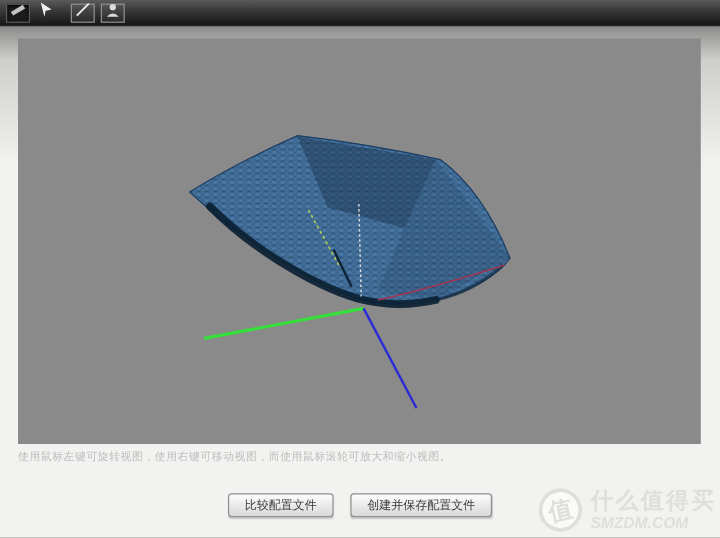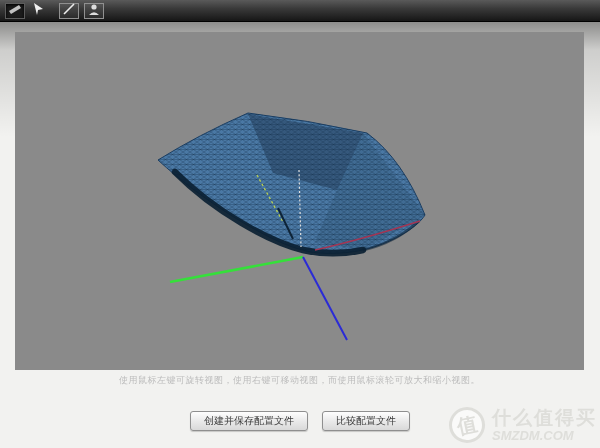--- a/index.html
+++ b/index.html
@@ -36,21 +36,21 @@
     pointer-events:none;
   }
   
   .canvas{
     position:absolute;left:15px;top:32px;width:569px;height:338px;
     background:#8a8a8a;
   }
   
   .help-text{
     position:absolute;left:15px;top:374px;width:569px;
-    text-align:center;font-size:9px;color:#bcbcbc;letter-spacing:.5px;
+    font-size:9px;color:#bcbcbc;letter-spacing:.5px;
   }
   
   .actions{
     position:absolute;left:0;top:411px;width:600px;
     display:flex;justify-content:center;gap:14px;
   }
   .action-btn{
     height:20px;padding:0 13px;
     background:linear-gradient(#fefefe,#ececec 45%,#d9d9d9);
     border:1px solid #8f8f8f;border-radius:3px;
@@ -140,22 +140,22 @@
     <line x1="263" y1="176" x2="278" y2="207" stroke="#0e2438" stroke-width="2"></line>
 
     <line x1="155" y1="250" x2="288" y2="225" stroke-width="2.6" stroke="#35e03a"></line>
     <line x1="288" y1="225" x2="332" y2="308" stroke-width="2" stroke="#2b2bd6"></line>
   </svg>
 </div>
 
 <div class="help-text">使用鼠标左键可旋转视图，使用右键可移动视图，而使用鼠标滚轮可放大和缩小视图。</div>
 
 <div class="actions">
+  <button class="action-btn">比较配置文件</button>
   <button class="action-btn">创建并保存配置文件</button>
-  <button class="action-btn">比较配置文件</button>
 </div>
 
 <div class="watermark">
   <div class="wm-logo">值</div>
   <div class="wm-text">
     <div class="wm-name">什么值得买</div>
     <div class="wm-url">SMZDM.COM</div>
   </div>
 </div>
 

